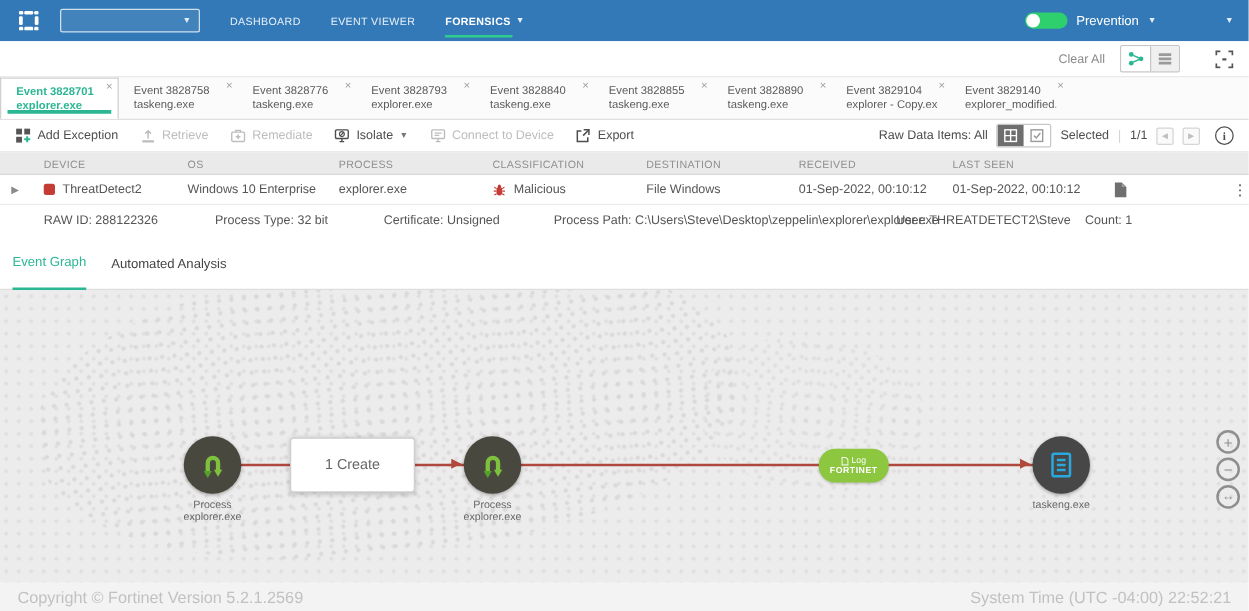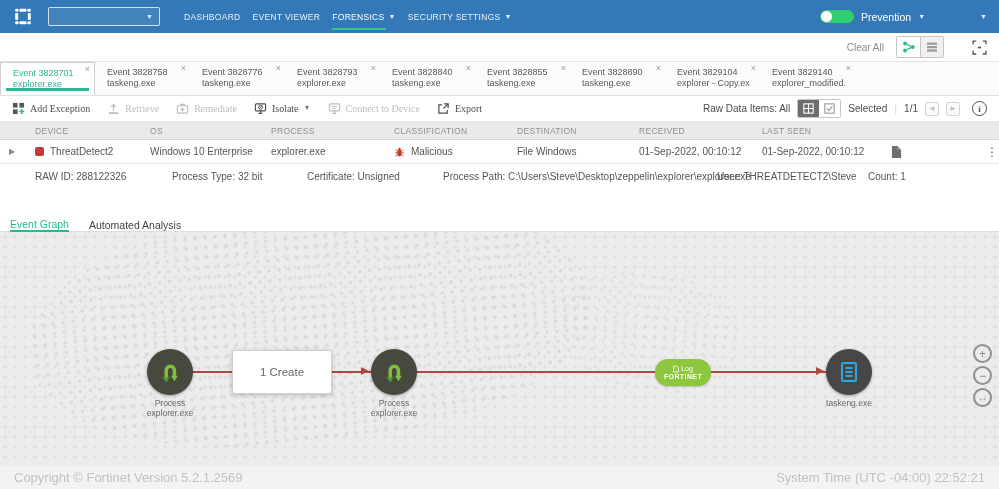--- a/index.html
+++ b/index.html
@@ -3,23 +3,23 @@
 <meta charset="utf-8">
 <style>
   *{box-sizing:border-box}
   html,body{margin:0;padding:0}
   body{width:999px;height:489px;overflow:hidden;background:#fff;font-family:"Liberation Sans",sans-serif;}
 
   
   .topnav{height:33px;background:#3379b7;display:flex;align-items:center;padding:0 12px;}
   .logo{margin-right:14px;display:flex;align-items:center;cursor:pointer}
   .org-select{width:112px;height:19px;border:1px solid rgba(255,255,255,.75);border-radius:2px;background:rgba(255,255,255,.08);display:flex;align-items:center;justify-content:flex-end;padding:0 6px;cursor:pointer}
-  .navlinks{display:flex;align-items:center;gap:12px;margin-left:24px;height:33px}
+  .navlinks{display:flex;align-items:center;gap:24px;margin-left:24px;height:33px}
   .navitem{position:relative;height:33px;display:flex;align-items:center;gap:4px;color:#e9f1fa;font-size:8.5px;letter-spacing:.3px;cursor:pointer;white-space:nowrap}
-  .navitem.active{font-weight:normal;color:#fff}
+  .navitem.active{font-weight:bold;color:#fff}
   .navitem.active::after{content:"";position:absolute;left:0;right:10px;bottom:3px;height:2px;background:#2ecc8e}
   .chev{font-size:7px;color:#e3eefa;line-height:1}
   .nav-right{margin-left:auto;display:flex;align-items:center;gap:7px}
   .toggle{width:34px;height:13px;border-radius:7px;background:#2ed06e;position:relative;cursor:pointer;flex:none}
   .knob{position:absolute;left:1px;top:1px;width:11px;height:11px;border-radius:50%;background:#fff}
   .mode{color:#fff;font-size:10.5px;cursor:pointer}
   .far-chev{margin-left:48px;cursor:pointer}
 
   
   .bar2{height:29px;background:#fff;border-bottom:1px solid #e3e3e3;display:flex;align-items:center;justify-content:flex-end;padding:0 12px;gap:12px}
@@ -28,26 +28,26 @@
   .segbtn{width:23px;height:20px;display:flex;align-items:center;justify-content:center;background:#fff;cursor:pointer}
   .segbtn.inactive{background:#f0f0f0;border-left:1px solid #c6c6c6}
   .expand-btn{margin-left:16px;cursor:pointer;display:flex}
 
   
   .tabsrow{height:34px;background:#fbfbfb;border-bottom:1px solid #e0e0e0;display:flex;align-items:stretch}
   .tab{width:95px;position:relative;padding:5px 10px 0 12px;cursor:pointer}
   .tab .t1,.tab .t2{font-size:9px;color:#5a5a5a;line-height:11px;white-space:nowrap;overflow:hidden}
   .tab .tx{position:absolute;top:1px;right:4px;font-size:9px;color:#9a9a9a;cursor:pointer;line-height:10px}
   .tab.active{background:#fff;border:1px solid #d0d0d0;border-bottom:none}
-  .tab.active .t1,.tab.active .t2{color:#2bb793;font-weight:normal}
+  .tab.active .t1,.tab.active .t2{color:#2bb793;font-weight:bold}
   .tab.active::after{content:"";position:absolute;left:5px;right:5px;bottom:4px;height:3px;background:#2bb793}
 
   
   .toolbar{height:26px;border-bottom:1px solid #e5e5e5;display:flex;align-items:center;padding:0 12px;gap:17px}
-  .tbtn{display:flex;align-items:center;gap:5px;font-size:10px;color:#4d4d4d;background:none;border:none;padding:0;font-family:Liberation Serif, serif;cursor:pointer}
+  .tbtn{display:flex;align-items:center;gap:5px;font-size:10px;color:#4d4d4d;background:none;border:none;padding:0;font-family:Liberation Sans, sans-serif;cursor:pointer}
   .tbtn.disabled{color:#bdbdbd;cursor:default}
   .tb-right{margin-left:auto;display:flex;align-items:center;gap:7px}
   .raw-label,.sel-label,.count{font-size:10px;color:#4d4d4d}
   .seg2{display:flex;border:1px solid #c6c6c6;border-radius:2px;overflow:hidden}
   .seg2 .b1{width:21px;height:17px;background:#6e6e6e;display:flex;align-items:center;justify-content:center;cursor:pointer}
   .seg2 .b2{width:21px;height:17px;background:#fff;display:flex;align-items:center;justify-content:center;cursor:pointer}
   .vsep{color:#d5d5d5;font-size:11px}
   .pagerbtn{width:14px;height:14px;border:1px solid #d5d5d5;border-radius:2px;background:#fafafa;color:#c0c0c0;font-size:8px;display:flex;align-items:center;justify-content:center;padding:0;cursor:default}
   .info-btn{width:15px;height:15px;border:1.5px solid #4d4d4d;border-radius:50%;color:#4d4d4d;font-size:9px;font-weight:bold;font-family:"Liberation Serif",serif;display:flex;align-items:center;justify-content:center;margin-left:5px;cursor:pointer;background:none;padding:0}
 
@@ -59,21 +59,21 @@
   .td{font-size:10px;color:#555;display:flex;align-items:center;gap:6px;white-space:nowrap}
   .expander{justify-self:start;padding-left:9px;color:#8a8a8a;font-size:8px;cursor:pointer}
   .redsq{width:9px;height:9px;border-radius:2px;background:#c43c35;flex:none}
   .kebab{justify-self:center;color:#555;font-size:12px;cursor:pointer;line-height:1}
   .fileicon{justify-self:start;padding-left:3px;cursor:pointer;display:flex}
   .tdetails{height:26px;position:relative;background:#fff}
   .tdetails span{position:absolute;top:7px;font-size:10px;color:#555;white-space:nowrap}
 
   
   .viewtabs{height:26px;margin-top:16px;background:#fff;border-bottom:1px solid #ddd;display:flex;align-items:flex-end;gap:20px;padding-left:10px}
-  .vtab{font-size:10.5px;padding-bottom:0;cursor:pointer;color:#444}
+  .vtab{font-size:10.5px;padding-bottom:14px;cursor:pointer;color:#444}
   .vtab.active{color:#2bb793;border-bottom:2px solid #2bb793;margin-bottom:-1px}
 
   
   .graph{height:234px;position:relative;background-color:#edecec;background-image:radial-gradient(#e0dede 1.4px,transparent 1.8px);background-size:10px 10px;overflow:hidden}
   .blob{position:absolute;background-image:radial-gradient(#d7d5d5 1.5px,transparent 1.9px);background-size:10px 10px;border-radius:45%;opacity:.8}
   .edge{position:absolute;left:170px;top:139px;width:680px;height:2px;background:#b0493d}
   .gArrow{position:absolute;width:0;height:0;border-top:4.5px solid transparent;border-bottom:4.5px solid transparent;border-left:8px solid #b0493d}
   .gnode{position:absolute;width:80px;text-align:center}
   .circ{width:46px;height:46px;border-radius:50%;background:#49483f;margin:0 auto;display:flex;align-items:center;justify-content:center;box-shadow:0 1px 3px rgba(0,0,0,.35);cursor:pointer}
   .nlbl{font-size:8.5px;color:#666;margin-top:3px;line-height:10px}
@@ -117,24 +117,20 @@
     <div class="navitem">
         <span>DASHBOARD</span>
       </div>
     <div class="navitem">
         <span>EVENT VIEWER</span>
       </div>
     <div class="navitem active">
         <span>FORENSICS</span>
         <span class="chev">▼</span>
       </div>
-    <div class="navitem">
-        <span>SECURITY SETTINGS</span>
-        <span class="chev">▼</span>
-      </div>
   </nav>
   <div class="nav-right">
     <span class="toggle">
         <span class="knob"></span>
       </span>
     <span class="mode">Prevention</span>
     <span class="chev">▼</span>
     <span class="chev far-chev">▼</span>
   </div>
 </header>

